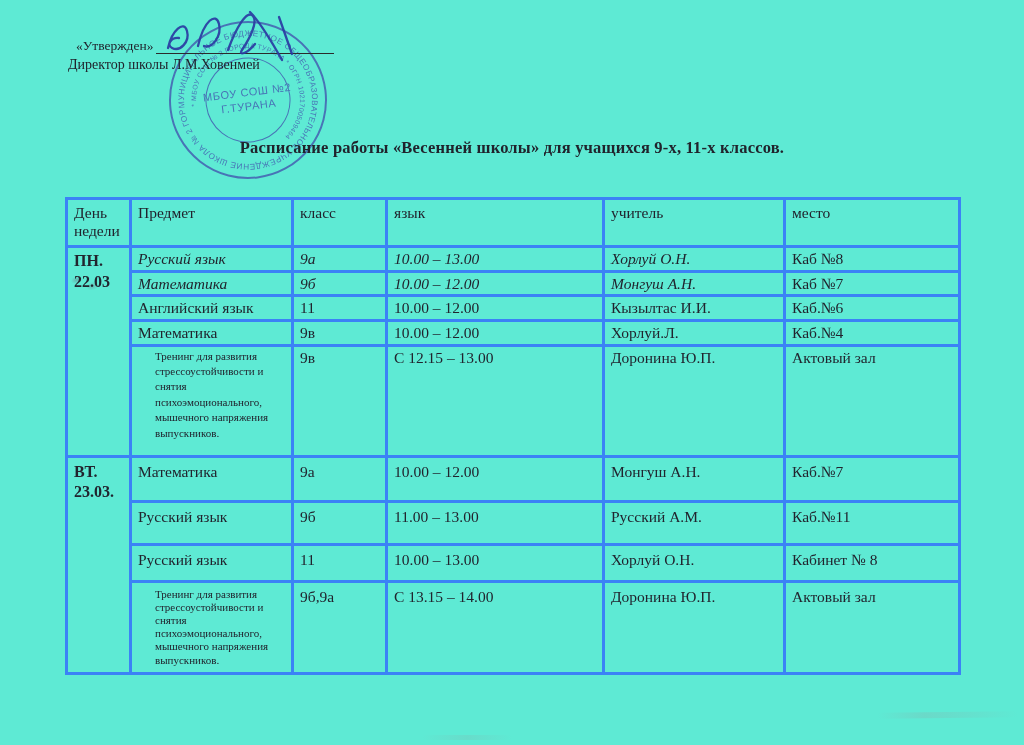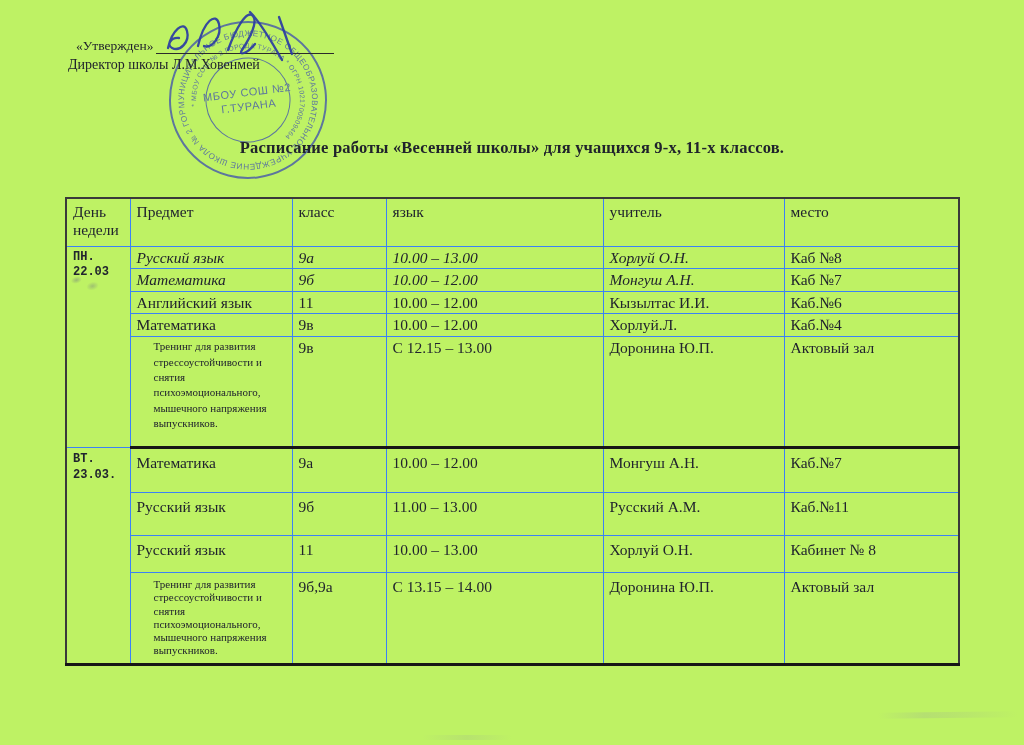--- a/index.html
+++ b/index.html
@@ -1,19 +1,19 @@
 <!DOCTYPE html>
 <html lang="ru"><head>
 <meta charset="utf-8">
 <style>
   * { margin:0; padding:0; box-sizing:border-box; }
   html,body { background:#e9e9e9; }
   .page {
     position:relative; width:1024px; height:745px;
-    background:#bef264; overflow:hidden;
+    background:#5eead4; overflow:hidden;
     font-family:"Liberation Serif","DejaVu Serif",serif;
     color:#20232c;
   }
 
   
   .approved-label { position:absolute; left:76px; top:38px; font-size:13.5px; z-index:3; }
   .director-line  { position:absolute; left:68px; top:57px; font-size:14px;  z-index:3; }
   .sig-underline  { position:absolute; left:156px; top:40px; width:178px; height:14px;
                     border-bottom:1.5px solid #2b2b2b; z-index:2; }
 
@@ -30,27 +30,27 @@
 
   
   .doc-title { position:absolute; left:0; top:138px; width:1024px; text-align:center;
                font-size:16.5px; font-weight:bold; letter-spacing:.2px; z-index:3; }
 
   
   table.schedule { position:absolute; left:65px; top:197px; width:893px;
                    border-collapse:collapse; table-layout:fixed; z-index:2;
                    border:2px solid #3a3a3a; border-bottom:3px solid #161616; }
   .schedule th, .schedule td {
-    border:1px solid #3b82f6; vertical-align:top; text-align:left;
+    border:3px solid #3b82f6; vertical-align:top; text-align:left;
     padding:2px 4px 2px 6px; font-size:15.5px; line-height:1.14;
     overflow:hidden; color:#21242e;
   }
   .schedule thead tr { height:48px; }
   .schedule th { font-weight:normal; padding-top:4px; }
-  td.day { font-weight:bold; font-size:12px; line-height:1.3; padding-top:3px;font-family:Liberation Mono, monospace; }
+  td.day { font-weight:bold; font-size:16px; line-height:1.3; padding-top:3px; }
 
   .block-pn tr.rp { height:21px; }
   .block-pn tr.training-row { height:111px; }
   .block-vt tr.rv1 { height:45px; }
   .block-vt tr.rv2 { height:43px; }
   .block-vt tr.rv3 { height:37px; }
   .block-vt tr.training-row { height:92px; }
   .block-vt td { padding-top:5px; }
   .block-vt td.day { padding-top:4px; }
 

